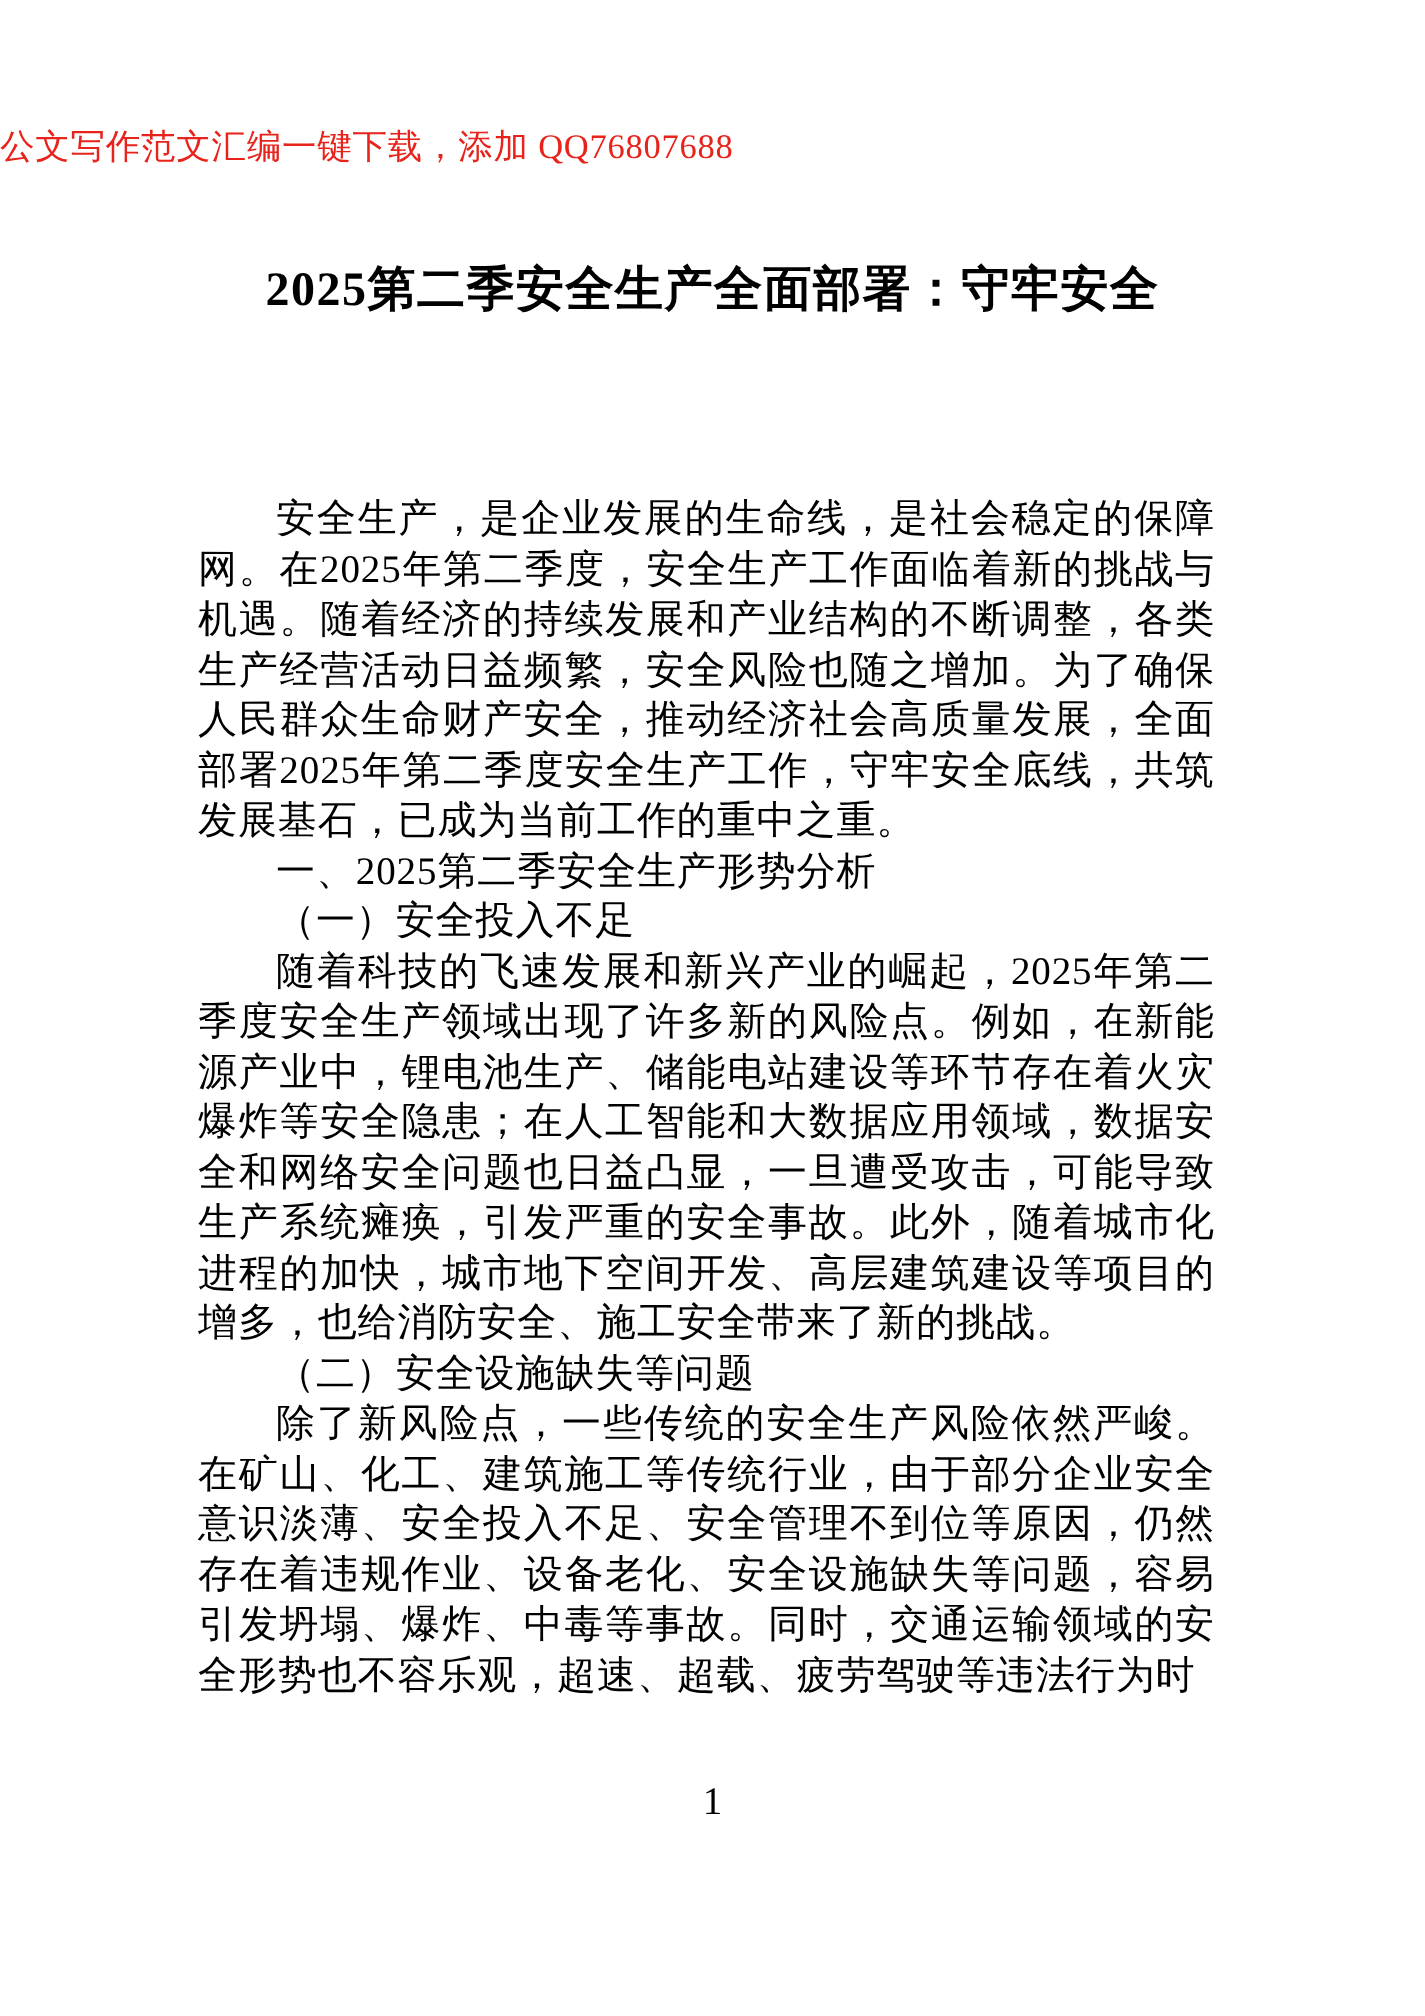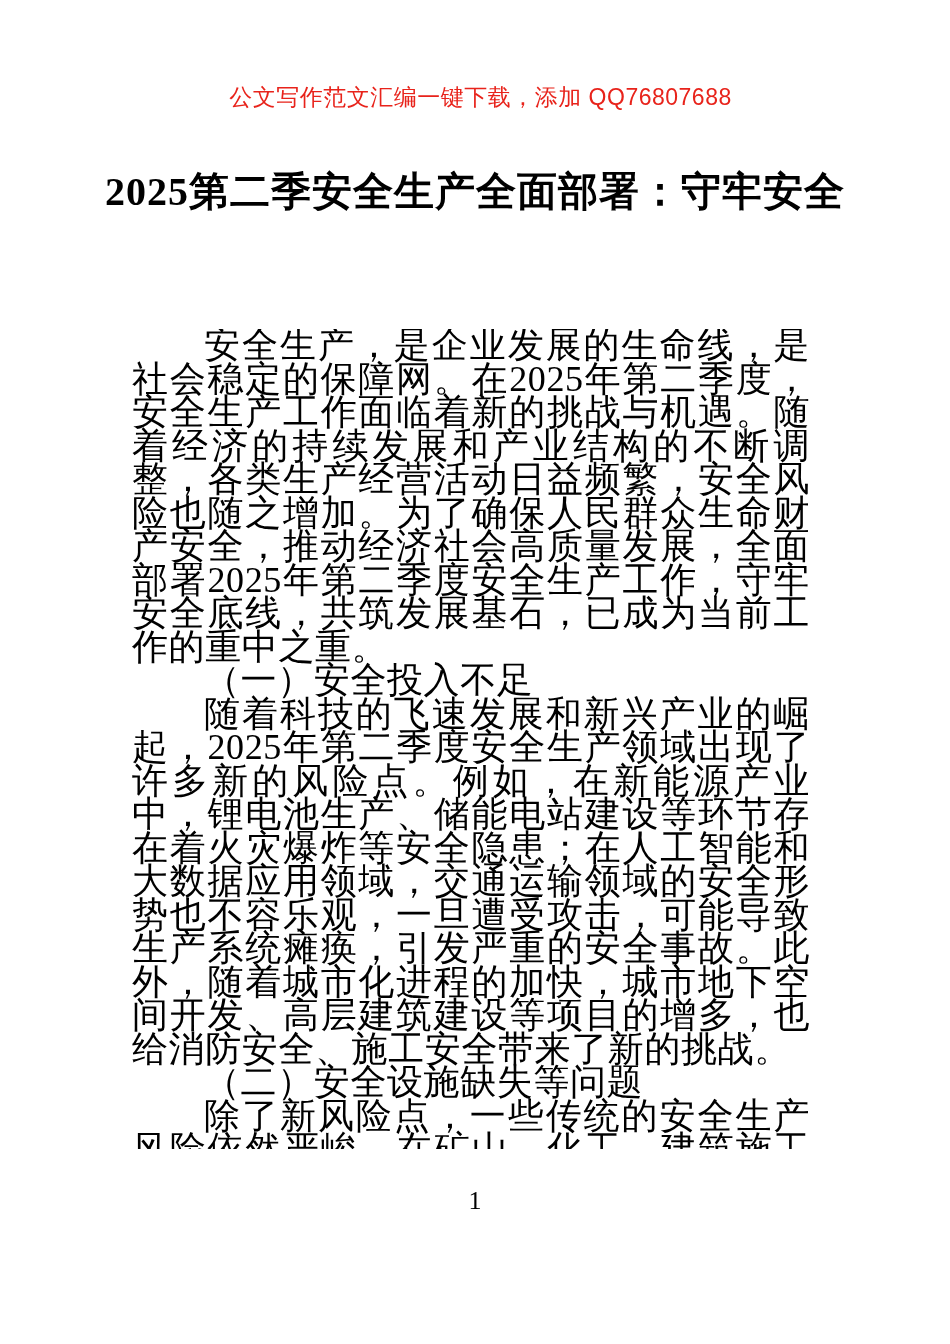--- a/index.html
+++ b/index.html
@@ -14,47 +14,45 @@
     background: #ffffff;
     overflow: hidden;
     font-family: "Liberation Serif", "DejaVu Serif", serif;
     color: #000000;
   }
   .notice {
     position: absolute;
     top: 82px;
     left: 0;
     right: 0;
-    text-align: center;
-    font-family: Liberation Sans, sans-serif;
+    font-family: Liberation Serif, serif;
     font-size: 23px;
     font-weight: 400;
     color: #e8231b;
     letter-spacing: 0.5px;
-    padding-left: 11px;
   }
   .doc-title {
     position: absolute;
     top: 156px;
     left: 70px;
     right: 70px;
     text-align: center;
     font-weight: 700;
-    font-size: 40px;
+    font-size: 32px;
     line-height: 72px;
     letter-spacing: 1px;
   }
   .content {
     position: absolute;
     top: 329px;
     left: 132px;
     width: 678px;
     height: 820px;
     overflow: hidden;
-    font-size: 36px;
+    font-size: 26px;
     line-height: 33.5px;
     letter-spacing: 0.6px;
     text-align: justify;
     text-justify: inter-ideograph;
   }
   .content p {
     margin: 0;
     padding: 0;
     text-indent: 2em;
   }
@@ -74,21 +72,22 @@
 <div class="page">
 
   <div class="notice">公文写作范文汇编一键下载，添加 QQ76807688</div>
 
   <div class="doc-title">
     <div>2025第二季安全生产全面部署：守牢安全</div>
   </div>
 
   <div class="content">
     <p class="body">安全生产，是企业发展的生命线，是社会稳定的保障网。在2025年第二季度，安全生产工作面临着新的挑战与机遇。随着经济的持续发展和产业结构的不断调整，各类生产经营活动日益频繁，安全风险也随之增加。为了确保人民群众生命财产安全，推动经济社会高质量发展，全面部署2025年第二季度安全生产工作，守牢安全底线，共筑发展基石，已成为当前工作的重中之重。</p>
+    <p class="section-heading">一、2025第二季安全生产形势分析</p>
     <p class="sub-heading">（一）安全投入不足</p>
-    <p class="body">随着科技的飞速发展和新兴产业的崛起，2025年第二季度安全生产领域出现了许多新的风险点。例如，在新能源产业中，锂电池生产、储能电站建设等环节存在着火灾爆炸等安全隐患；在人工智能和大数据应用领域，交通运输领域的安全形势也不容乐观，一旦遭受攻击，可能导致生产系统瘫痪，引发严重的安全事故。此外，随着城市化进程的加快，城市地下空间开发、高层建筑建设等项目的增多，也给消防安全、施工安全带来了新的挑战。</p>
+    <p class="body">随着科技的飞速发展和新兴产业的崛起，2025年第二季度安全生产领域出现了许多新的风险点。例如，在新能源产业中，锂电池生产、储能电站建设等环节存在着火灾爆炸等安全隐患；在人工智能和大数据应用领域，数据安全和网络安全问题也日益凸显，一旦遭受攻击，可能导致生产系统瘫痪，引发严重的安全事故。此外，随着城市化进程的加快，城市地下空间开发、高层建筑建设等项目的增多，也给消防安全、施工安全带来了新的挑战。</p>
     <p class="sub-heading">（二）安全设施缺失等问题</p>
     <p class="body">除了新风险点，一些传统的安全生产风险依然严峻。在矿山、化工、建筑施工等传统行业，由于部分企业安全意识淡薄、安全投入不足、安全管理不到位等原因，仍然存在着违规作业、设备老化、安全设施缺失等问题，容易引发坍塌、爆炸、中毒等事故。同时，交通运输领域的安全形势也不容乐观，超速、超载、疲劳驾驶等违法行为时</p>
   </div>
 
   <div class="page-number">1</div>
 
 </div>
 
 </body></html>

